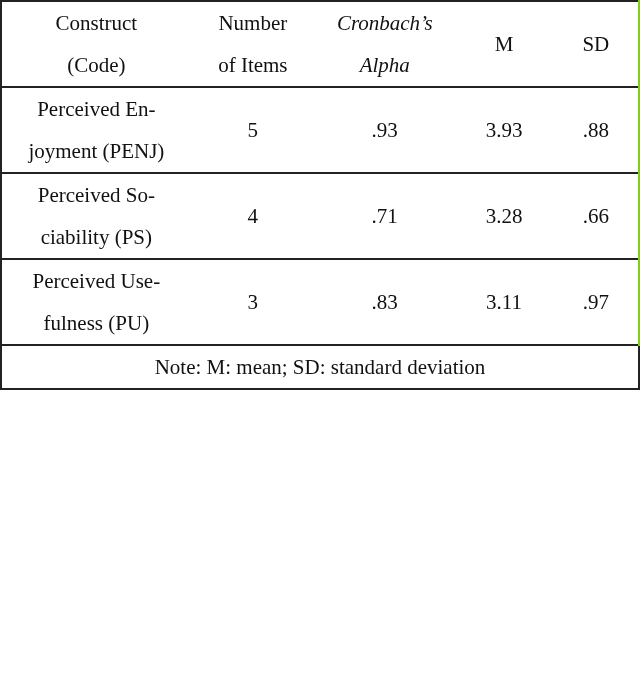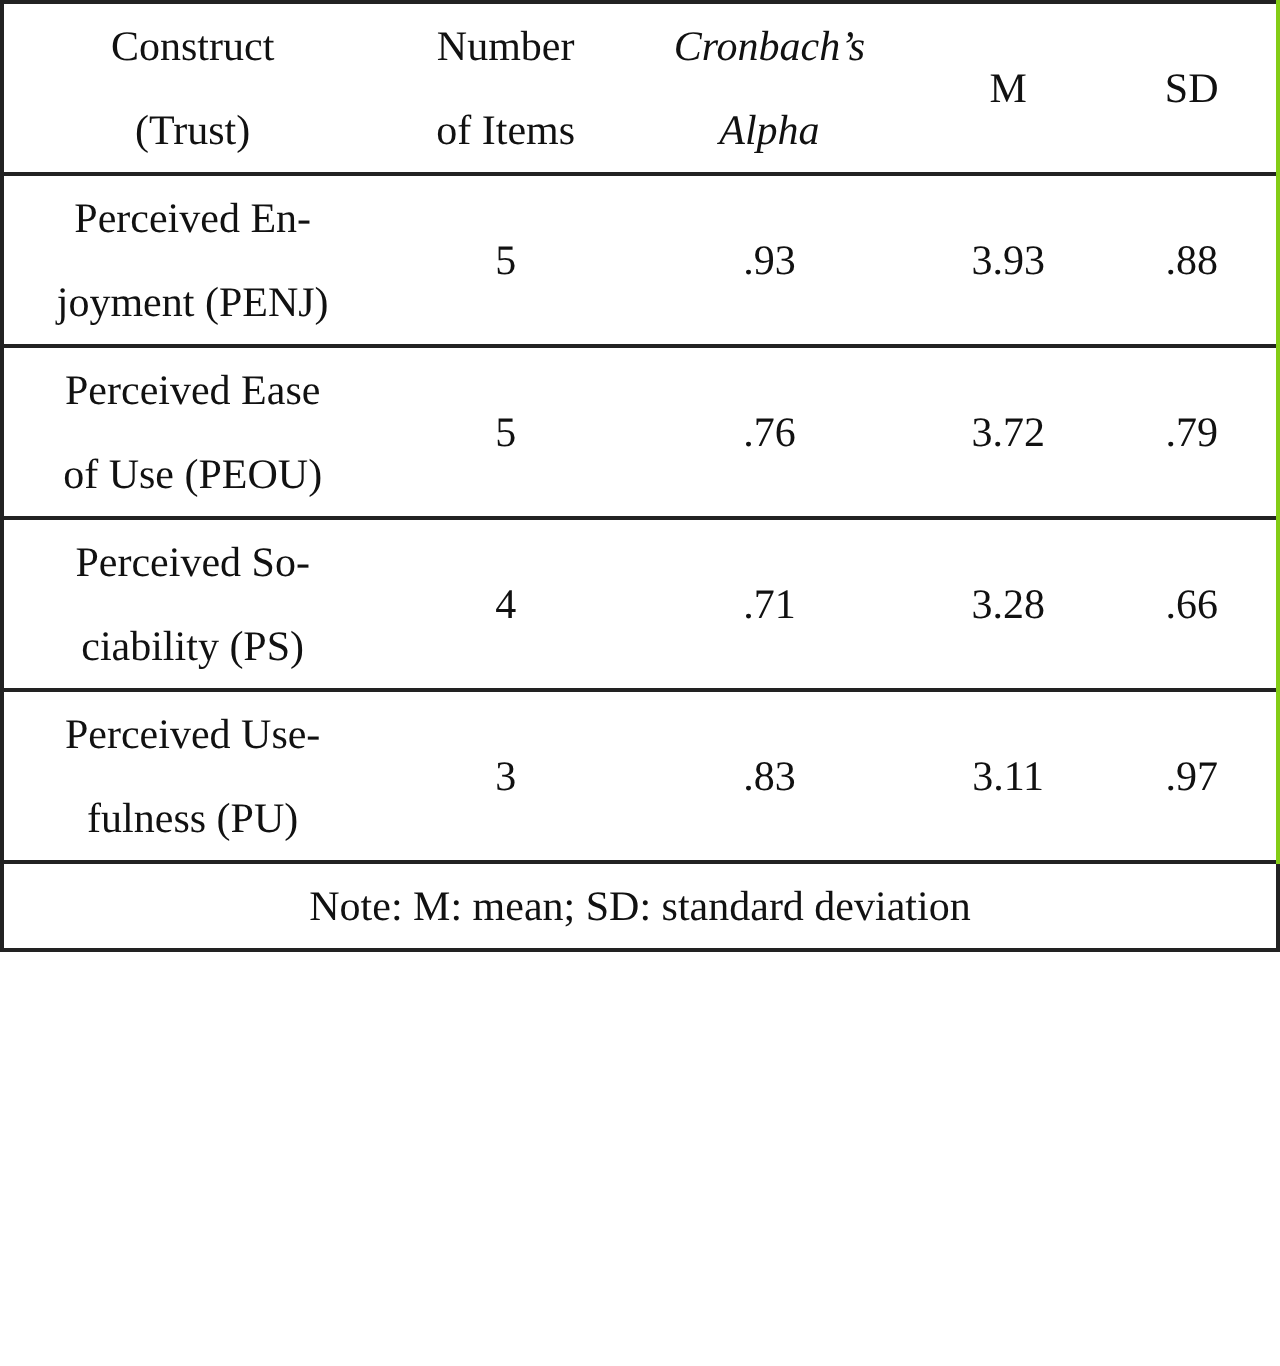--- a/index.html
+++ b/index.html
@@ -31,21 +31,21 @@
     .ml { display: block; line-height: 42px; }
   </style>
 </head>
 <body>
 
 <table class="tbl">
   <tbody>
       <tr class="hdr">
     <th class="c0">
       <span class="ml">Construct</span>
-      <span class="ml">(Trust)</span>
+      <span class="ml">(Code)</span>
     </th>
     <th class="c1">
       <span class="ml">Number</span>
       <span class="ml">of Items</span>
     </th>
     <th class="c2">
       <span class="ml">Cronbach’s</span>
       <span class="ml">Alpha</span>
     </th>
     <th class="c3">M</th>
@@ -58,30 +58,20 @@
     <td>
       <span class="ml">Perceived En-</span>
       <span class="ml">joyment (PENJ)</span>
     </td>
     <td>5</td>
     <td>.93</td>
     <td>3.93</td>
     <td>.88</td>
   </tr>
 
-  <tr class="r2">
-    <td>
-      <span class="ml">Perceived Ease</span>
-      <span class="ml">of Use (PEOU)</span>
-    </td>
-    <td>5</td>
-    <td>.76</td>
-    <td>3.72</td>
-    <td>.79</td>
-  </tr>
 
   <tr class="r2">
     <td>
       <span class="ml">Perceived So-</span>
       <span class="ml">ciability (PS)</span>
     </td>
     <td>4</td>
     <td>.71</td>
     <td>3.28</td>
     <td>.66</td>

